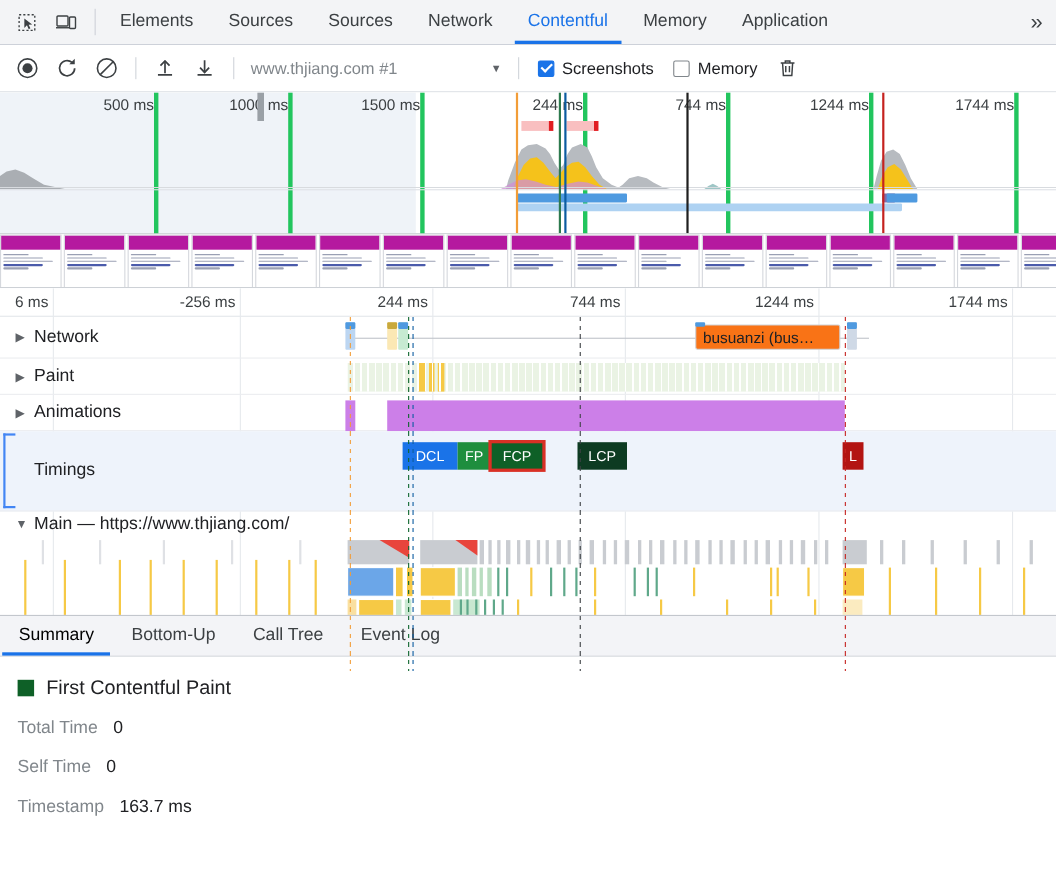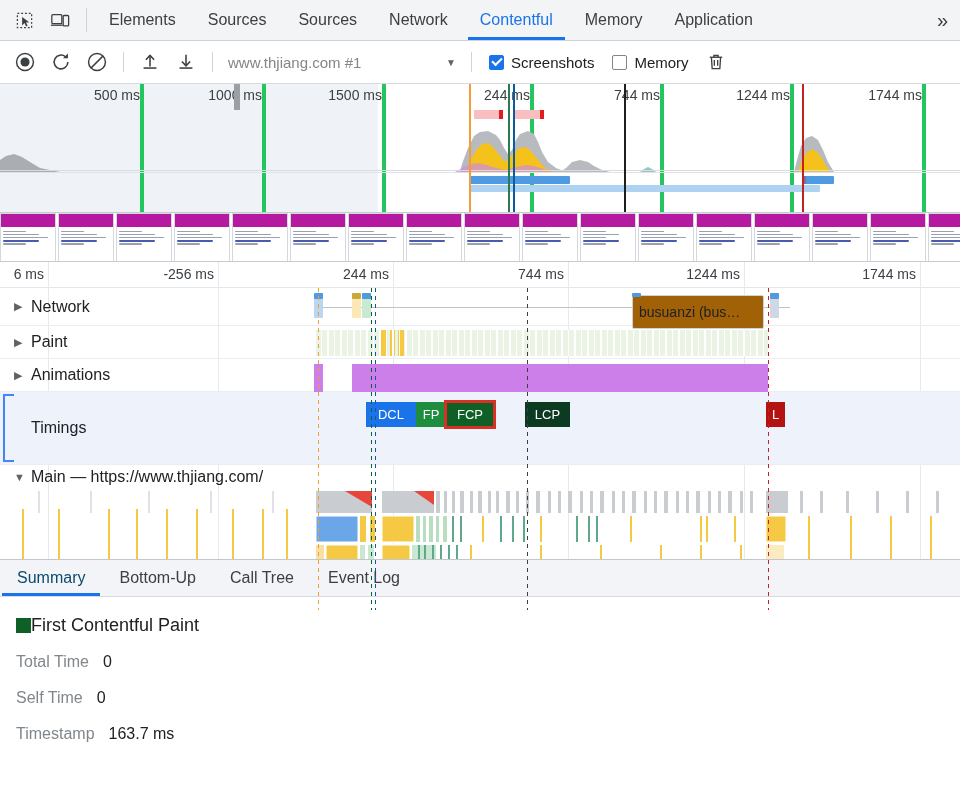--- a/index.html
+++ b/index.html
@@ -81,36 +81,36 @@
   .tr-tick span { position: absolute; right: 5px; top: 4px; font-size: 14px; color: #3c4043; white-space: nowrap; }
   .track { position: relative; border-bottom: 1px solid #ebedf0; }
   .track.sel { background: #eef3fb; }
   .track.sel::before { content: ""; position: absolute; left: 3px; top: 2px; bottom: 2px; width: 9px; border: 2px solid #4285f4; border-right: none; }
   .tr-head { position: absolute; left: 0; top: 0; display: flex; align-items: center; gap: 7px; height: 100%; padding-left: 14px; z-index: 6; font-size: 16px; color: #202124; cursor: pointer; }
   .caret { font-size: 11px; color: #5f6368; width: 10px; }
   .tr-body { position: absolute; left: 0; right: 0; top: 0; bottom: 0; }
 
   .net-req { position: absolute; border-radius: 1px; }
   .net-line { position: absolute; height: 1px; background: #c0c4ca; }
-  .net-chip { position: absolute; height: 34px; background: #a16207; border: 1px solid #cfd3d8; border-radius: 2px; display: flex; align-items: center; padding: 0 6px; font-size: 14px; color: #202124; white-space: nowrap; overflow: hidden; }
+  .net-chip { position: absolute; height: 23px; background: #f97316; border: 1px solid #cfd3d8; border-radius: 2px; display: flex; align-items: center; padding: 0 6px; font-size: 14px; color: #202124; white-space: nowrap; overflow: hidden; }
   .anim { position: absolute; top: 5px; height: 28px; background: #cc7fe8; }
 
   .tmark { position: absolute; height: 25px; display: flex; align-items: center; justify-content: center; font-size: 13px; color: #fff; font-weight: 500; border-radius: 0; }
   .tmark.sel { outline: 3px solid #d93025; outline-offset: -1px; }
 
   .vline { position: absolute; top: 0; bottom: 0; width: 1px; z-index: 3; }
 
   
   .bottom { position: absolute; left: 0; right: 0; bottom: 0; height: 250px; background: #fff; border-top: 1px solid #c3c7cd; }
   .btabs { display: flex; height: 37px; align-items: stretch; background: #f3f4f7; border-bottom: 1px solid #d7dadf; }
   .btab { display: flex; align-items: center; padding: 0 17px; font-size: 16px; color: #3c4043; cursor: pointer; position: relative; }
-  .btab.active { color: #0c4a6e; justify-content: center; }
+  .btab.active { color: #000000; justify-content: center; }
   .btab.active::after { content: ""; position: absolute; left: 2px; right: 2px; bottom: 0; height: 3px; background: #1a73e8; }
   .detail { padding: 18px 0 0 16px; }
-  .dt-title { display: flex; align-items: center; font-size: 18px; color: #202124; margin-bottom: 17px; }
+  .dt-title { display: flex; align-items: center; gap: 11px; font-size: 18px; color: #202124; margin-bottom: 17px; }
   .swatch { width: 15px; height: 15px; }
   .dt-row { display: flex; align-items: baseline; margin-bottom: 18px; font-size: 16px; }
   .dt-key { color: #80868b; min-width: 0; }
   .dt-val { color: #202124; margin-left: 14px; }
   .lnk { color: #1a73e8; text-decoration: underline; cursor: pointer; }
 </style>
 </head>
 <body>
 
 <div class="tabbar">

